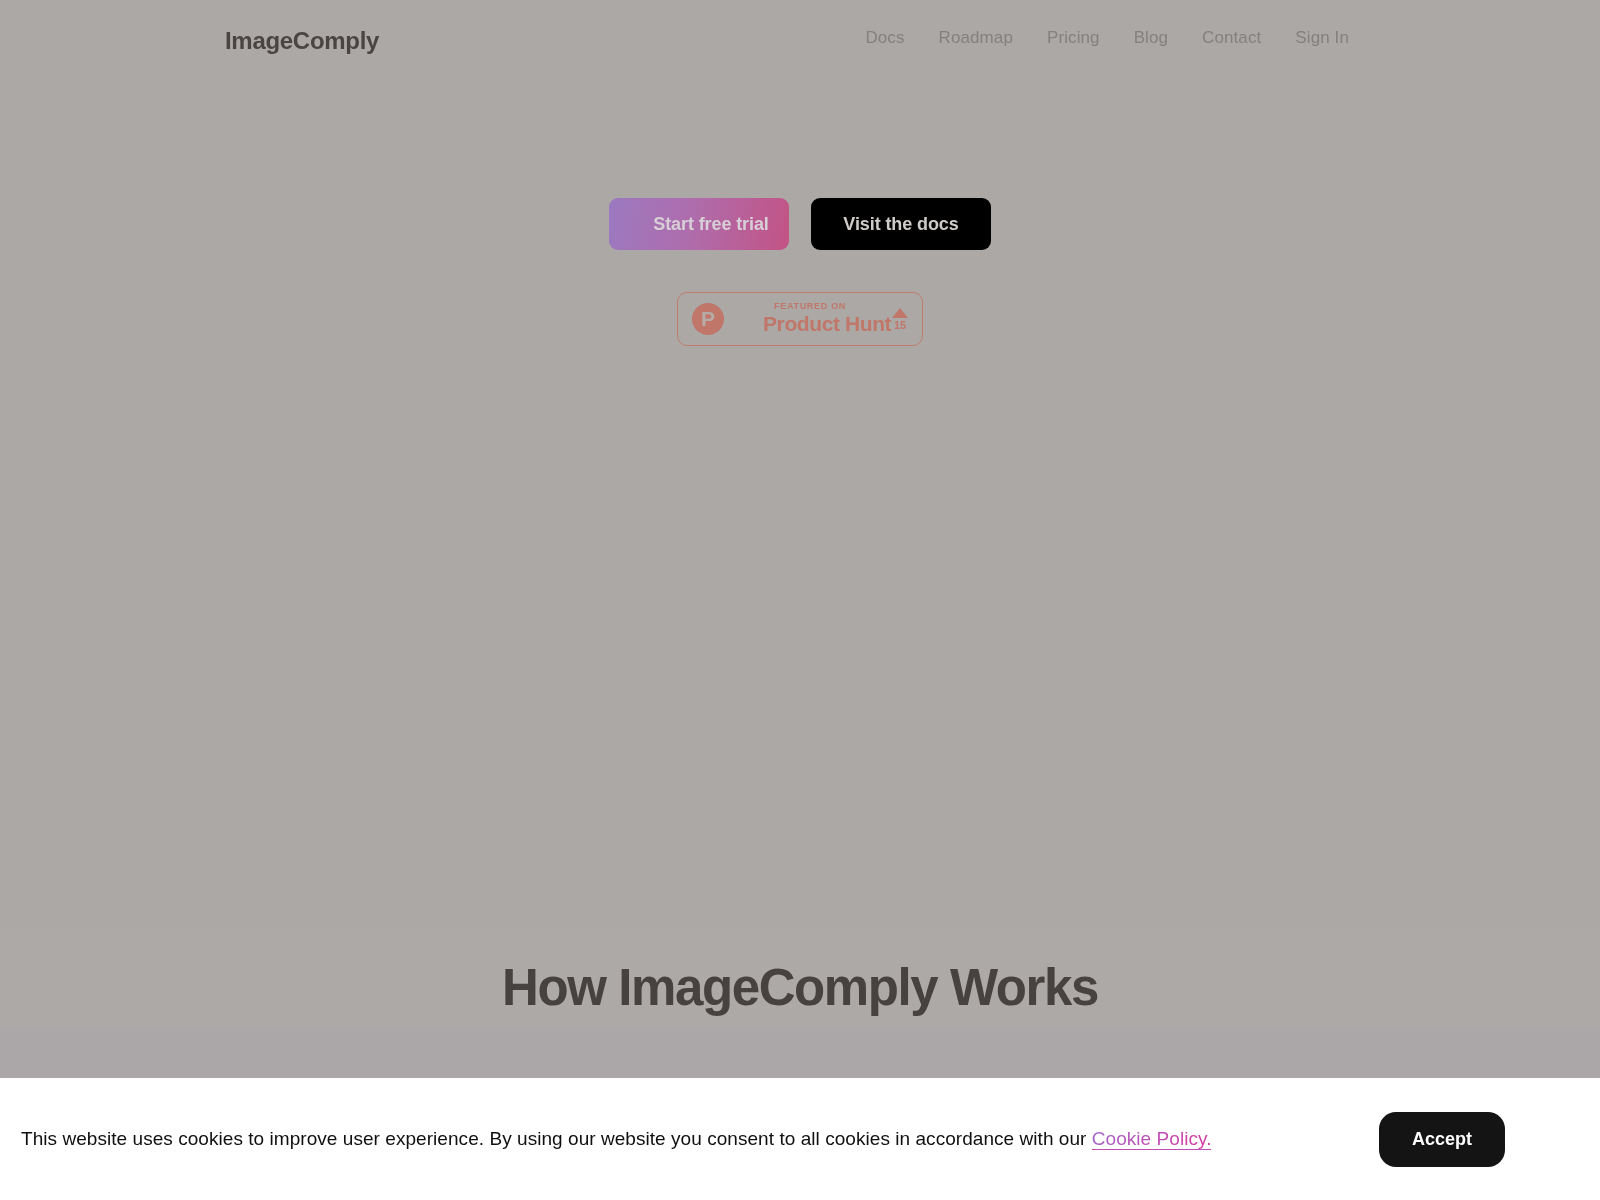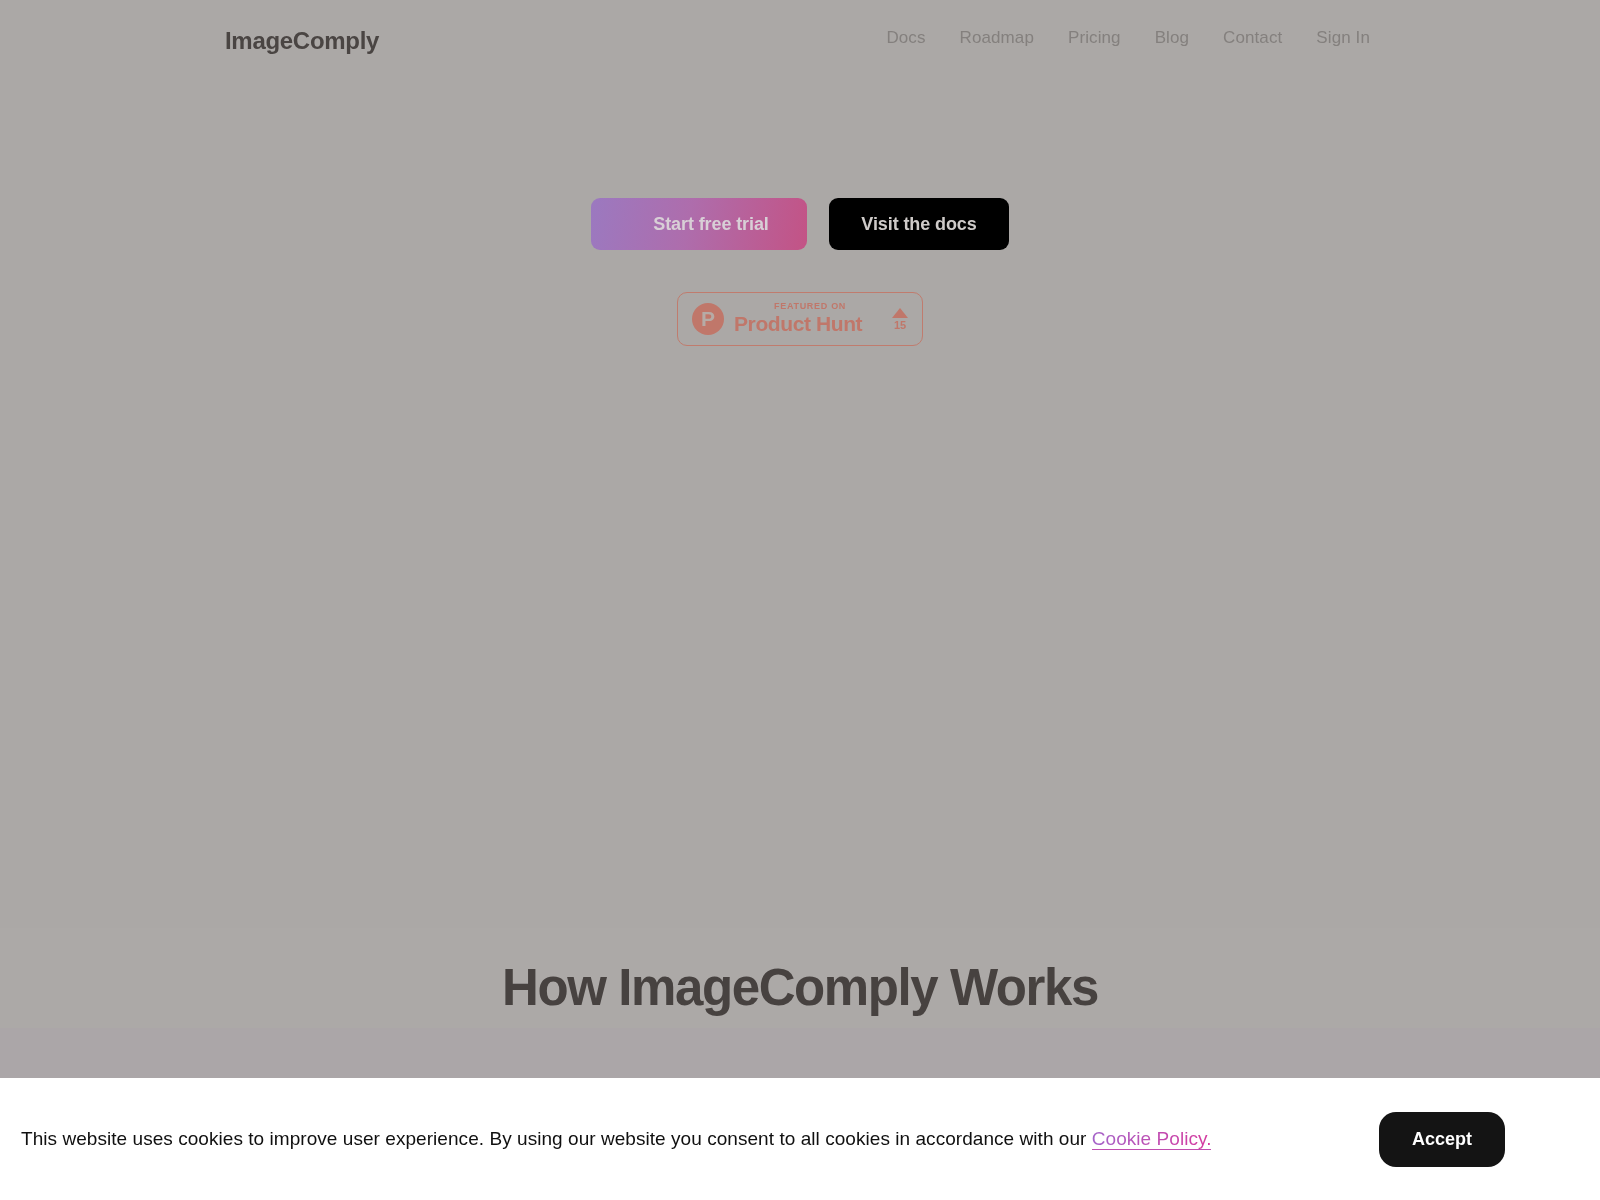--- a/index.html
+++ b/index.html
@@ -60,21 +60,21 @@
     left: 225px;
     top: 27px;
     font-size: 24px;
     font-weight: bold;
     letter-spacing: -0.3px;
     color: #4A4543;
   }
 
   .main-nav {
     position: absolute;
-    right: 230px;
+    right: 251px;
     top: 28px;
     display: flex;
     align-items: center;
     gap: 34px;
   }
 
   .nav-link {
     font-size: 17px;
     color: #84807E;
     text-decoration: none;
@@ -129,21 +129,21 @@
     border: none;
     border-radius: 9px;
     font-family: "Liberation Sans", sans-serif;
     font-size: 18px;
     font-weight: bold;
     cursor: pointer;
     letter-spacing: -0.1px;
   }
 
   .btn-primary {
-    width: 216px;
+    width: 180px;
     height: 52px;
     background: linear-gradient(100deg, #9B79C0 0%, #AE6DAC 45%, #C35385 100%);
     color: #D8CFD6;
     padding-left: 24px;
   }
 
   .btn-secondary {
     width: 180px;
     height: 52px;
     background: #000000;
@@ -195,20 +195,21 @@
     color: #C0776A;
     line-height: 1.1;
     padding-left: 40px;
   }
   .ph-name {
     font-size: 21px;
     font-weight: bold;
     color: #C0776A;
     line-height: 1.12;
     letter-spacing: -0.4px;
+    margin-left: 29px;
   }
 
   .ph-votes {
     text-align: center;
     flex: 0 0 auto;
     margin-right: 2px;
   }
   .ph-arrow {
     width: 0; height: 0;
     margin: 0 auto 2px;

